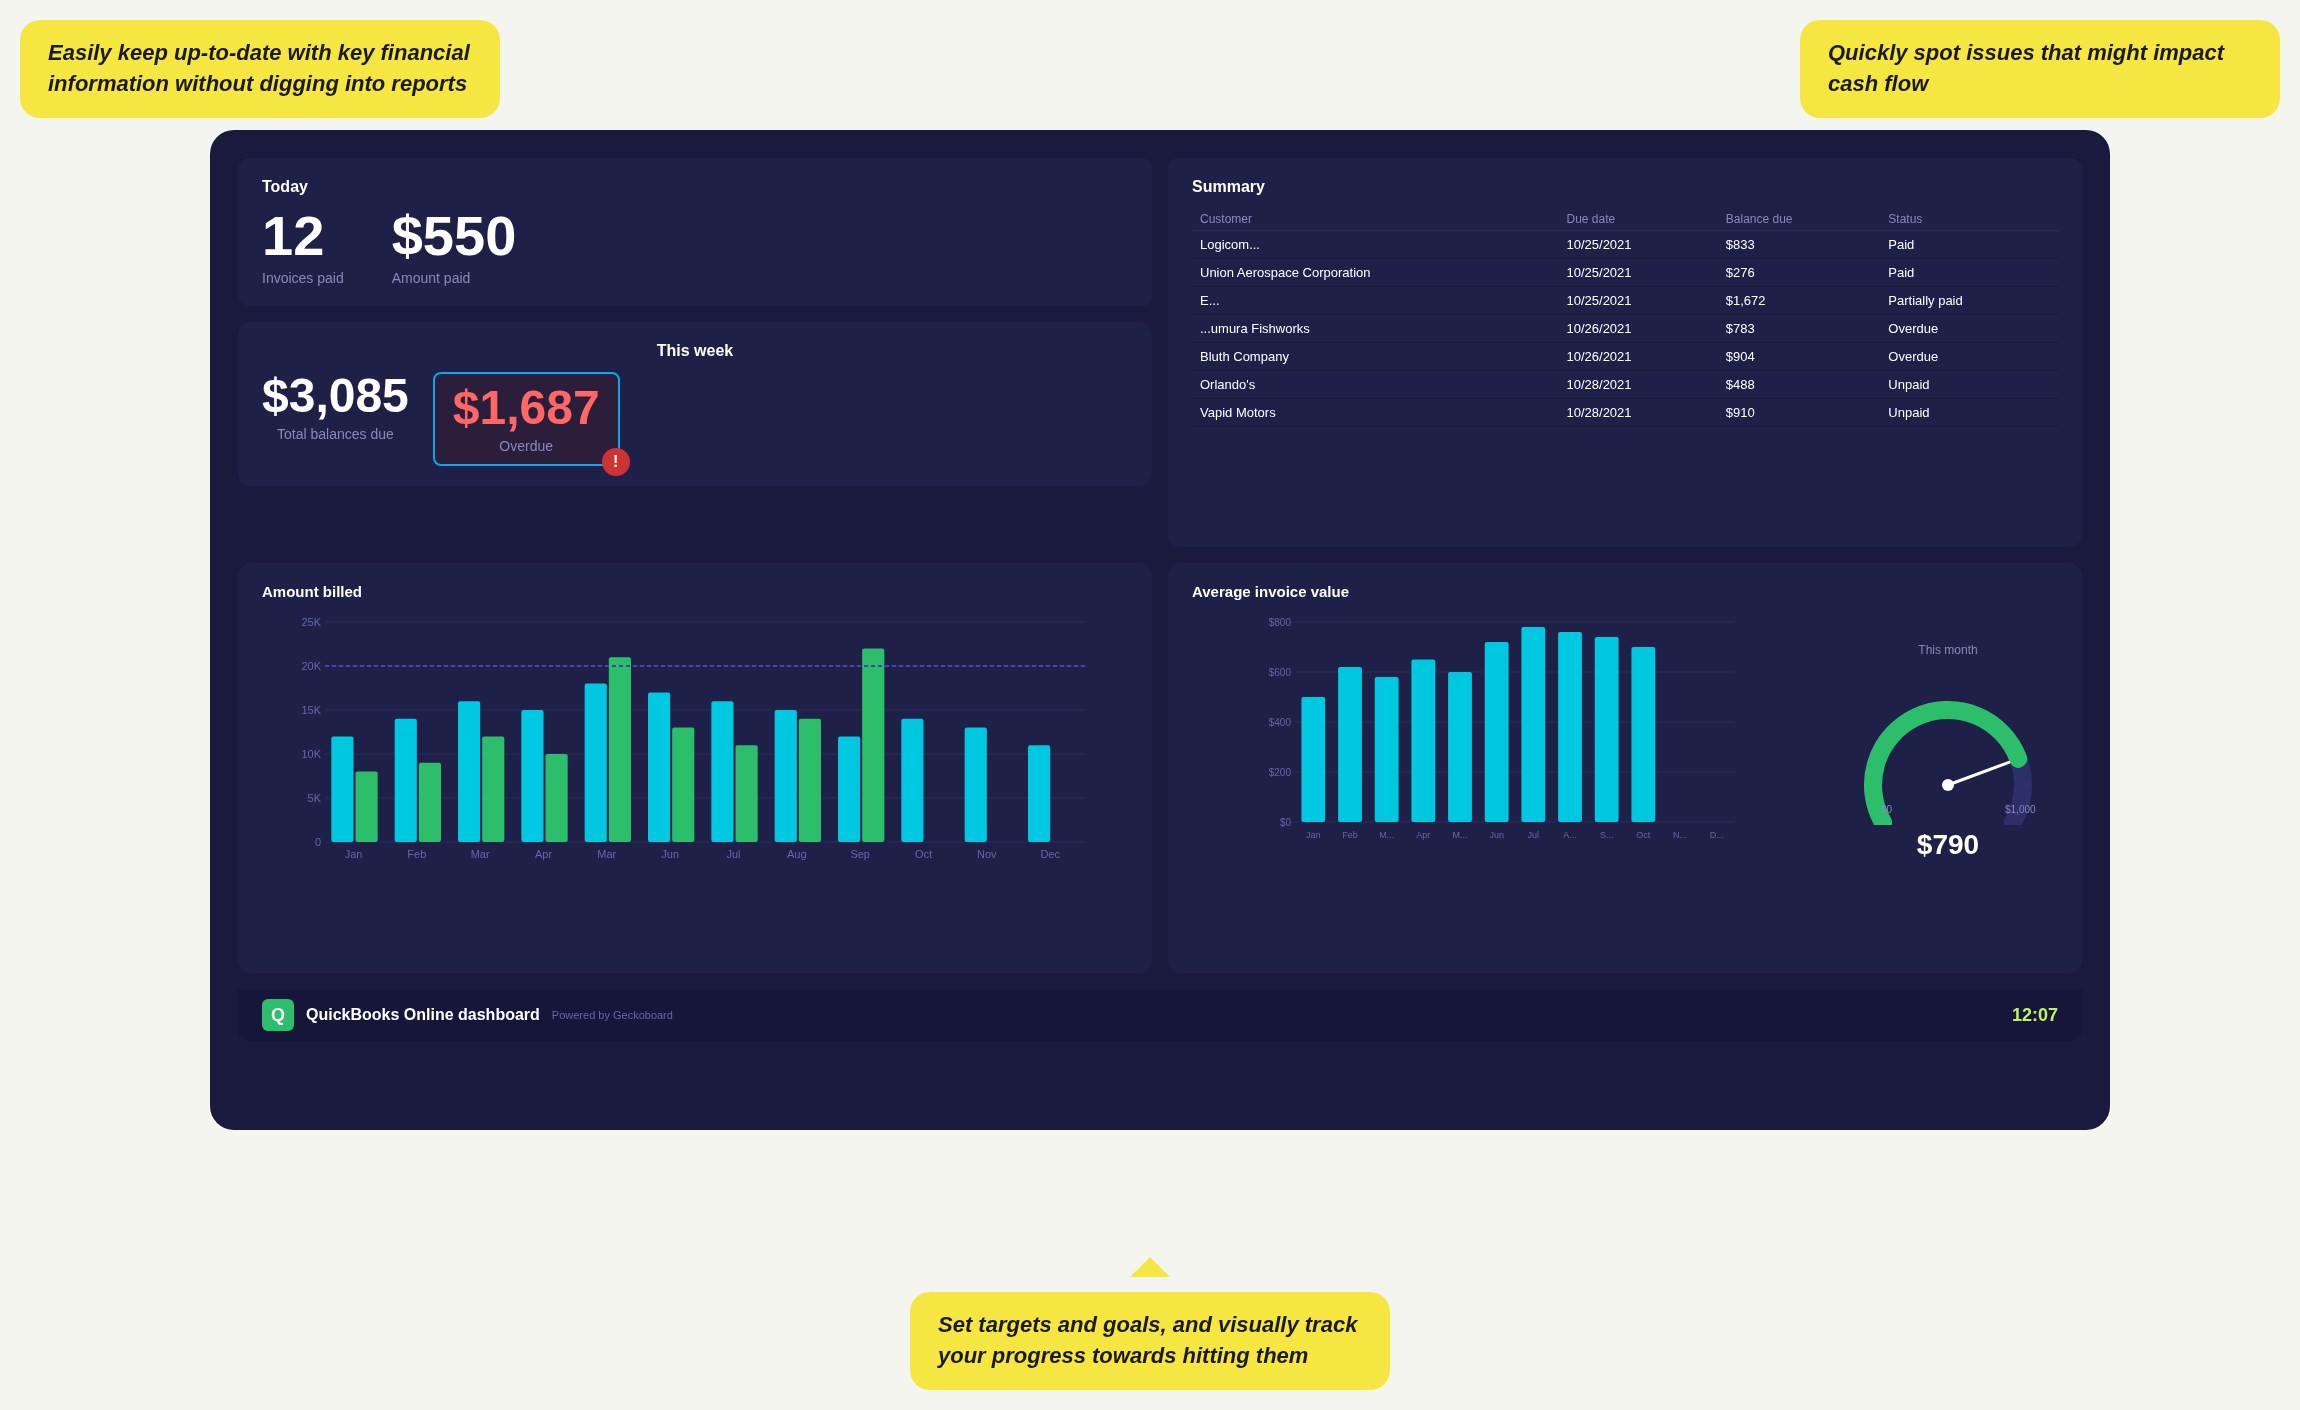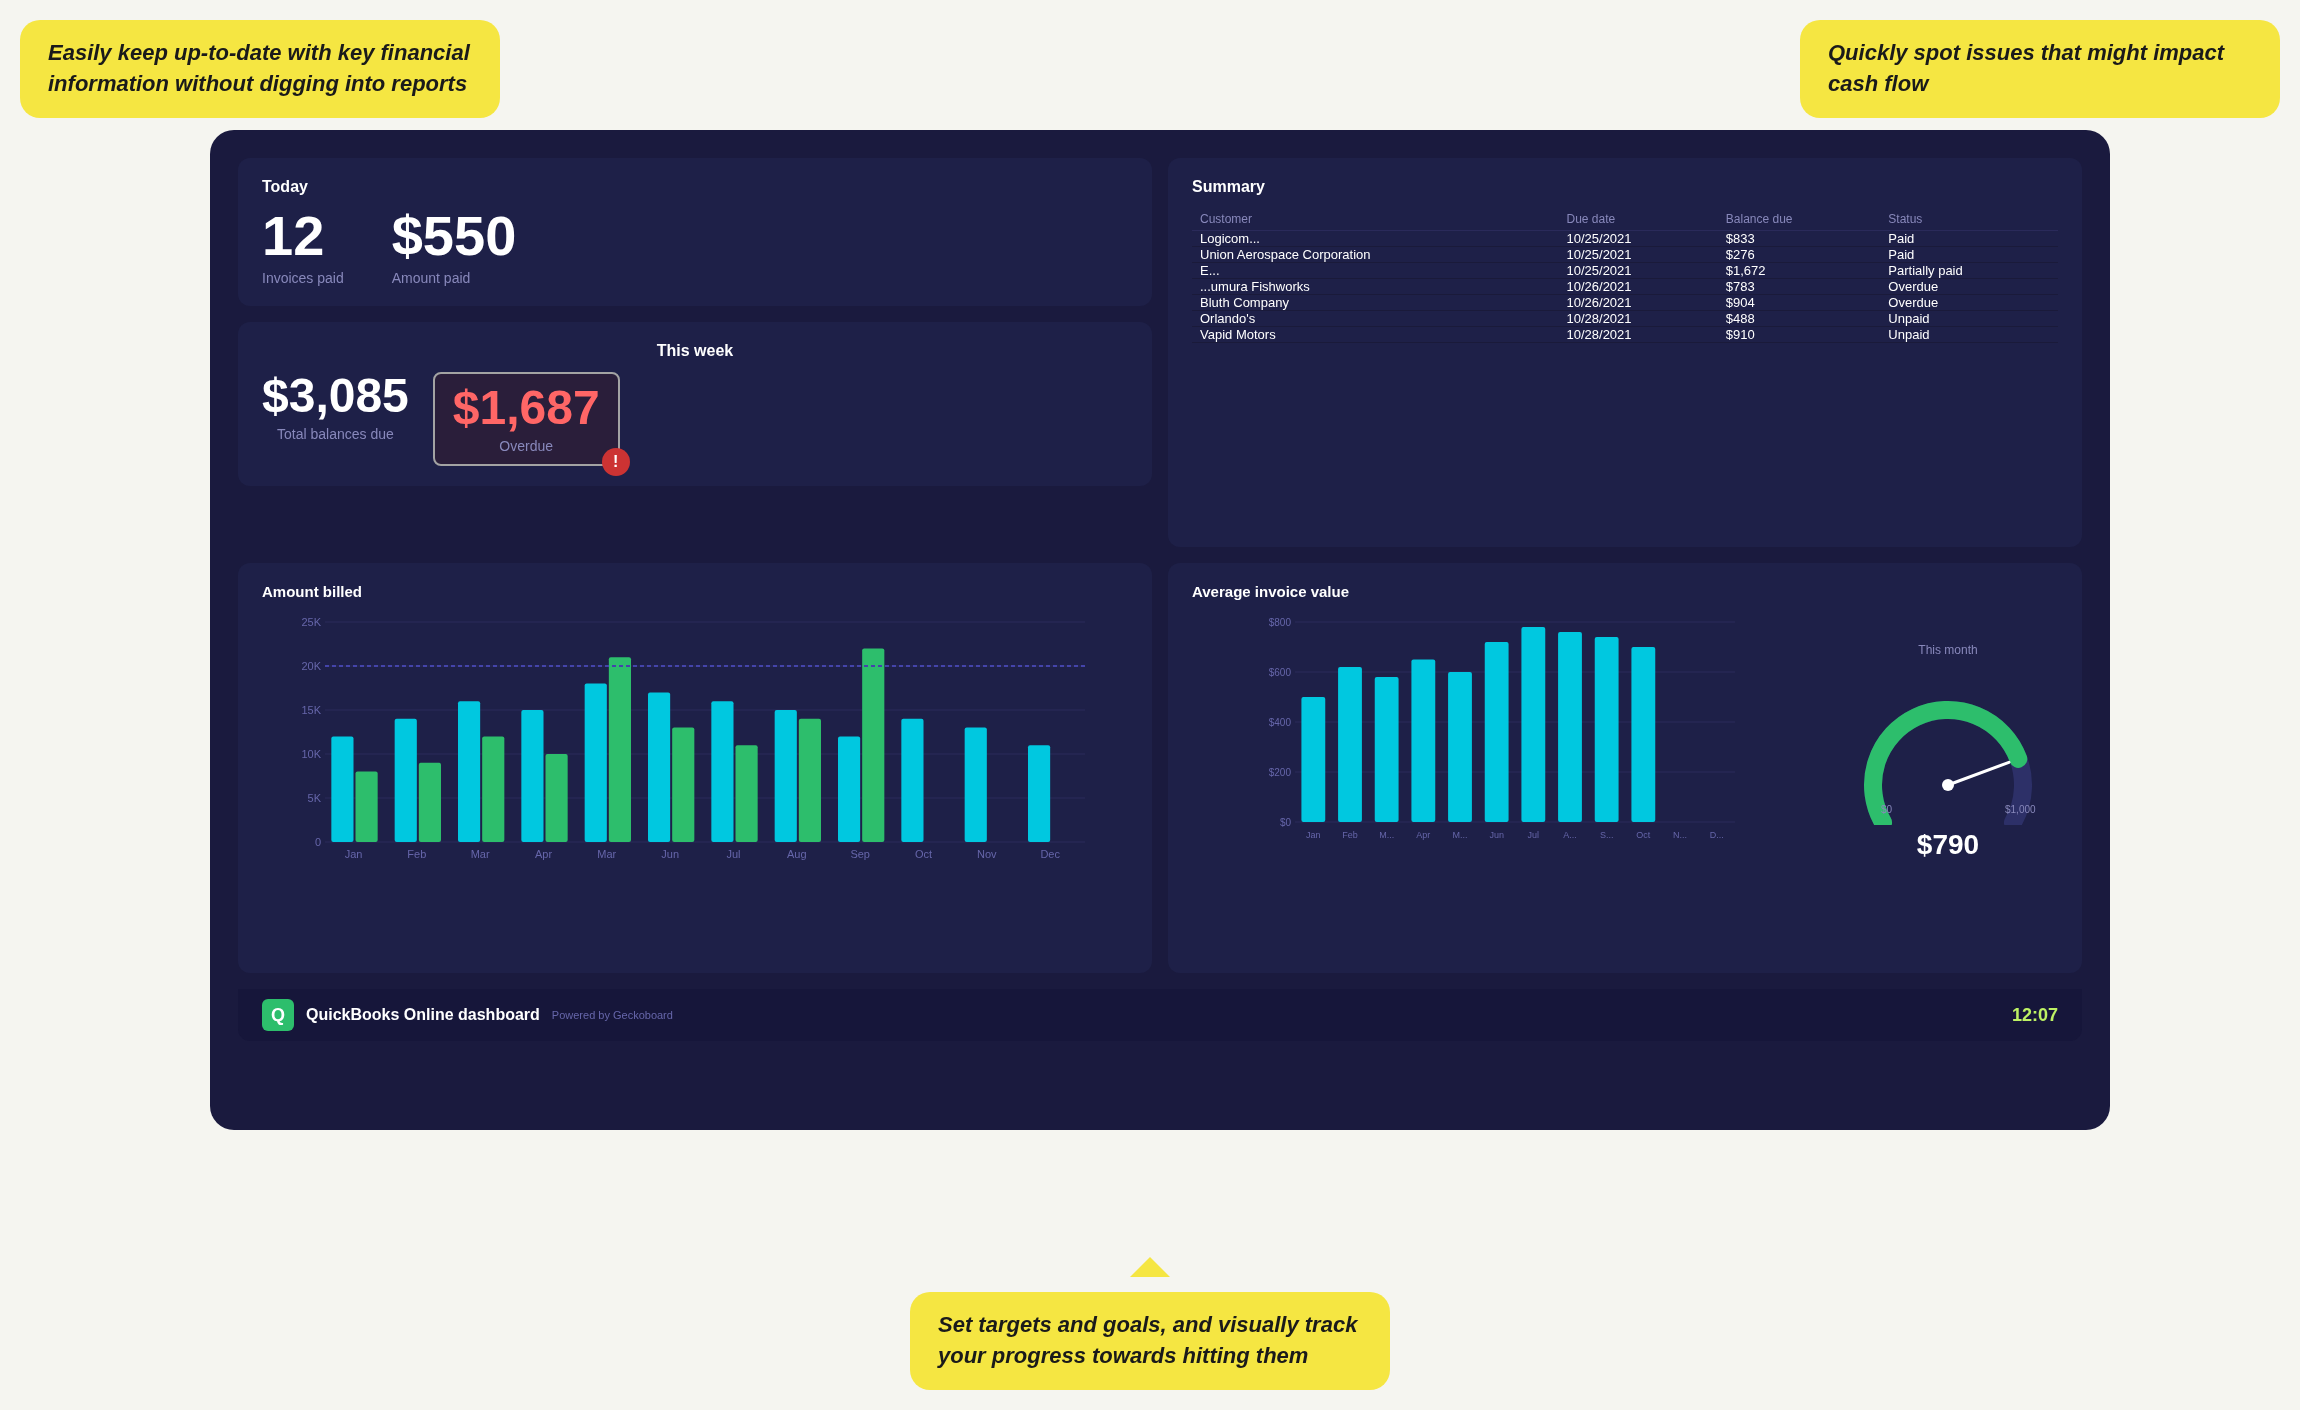--- a/index.html
+++ b/index.html
@@ -78,21 +78,21 @@
     }
 
     .week-metrics {
       display: flex;
       gap: 24px;
       align-items: flex-start;
     }
 
     .overdue-box {
       background: #2a1e3a;
-      border: 2px solid #a3a3a3;
+      border: 2px solid #0ea5e9;
       border-radius: 8px;
       padding: 10px 18px;
       position: relative;
     }
 
     .overdue-badge {
       position: absolute;
       bottom: -12px;
       right: -12px;
       background: #cc3333;
@@ -122,21 +122,21 @@
       font-size: 12px;
       font-weight: 400;
       text-align: left;
       padding: 4px 8px;
       border-bottom: 1px solid #2a2a5a;
     }
 
     .summary-table td {
       color: #ffffff;
       font-size: 13px;
-      padding: 0 8px;
+      padding: 6px 8px;
       border-bottom: 1px solid #1a1a3a;
     }
 
     .status-paid { color: #4dd4ac; }
     .status-partial { color: #f0a020; }
     .status-overdue { color: #ff4444; }
     .status-unpaid { color: #8888bb; }
 
     .chart-card {
       background: #1e2048;

